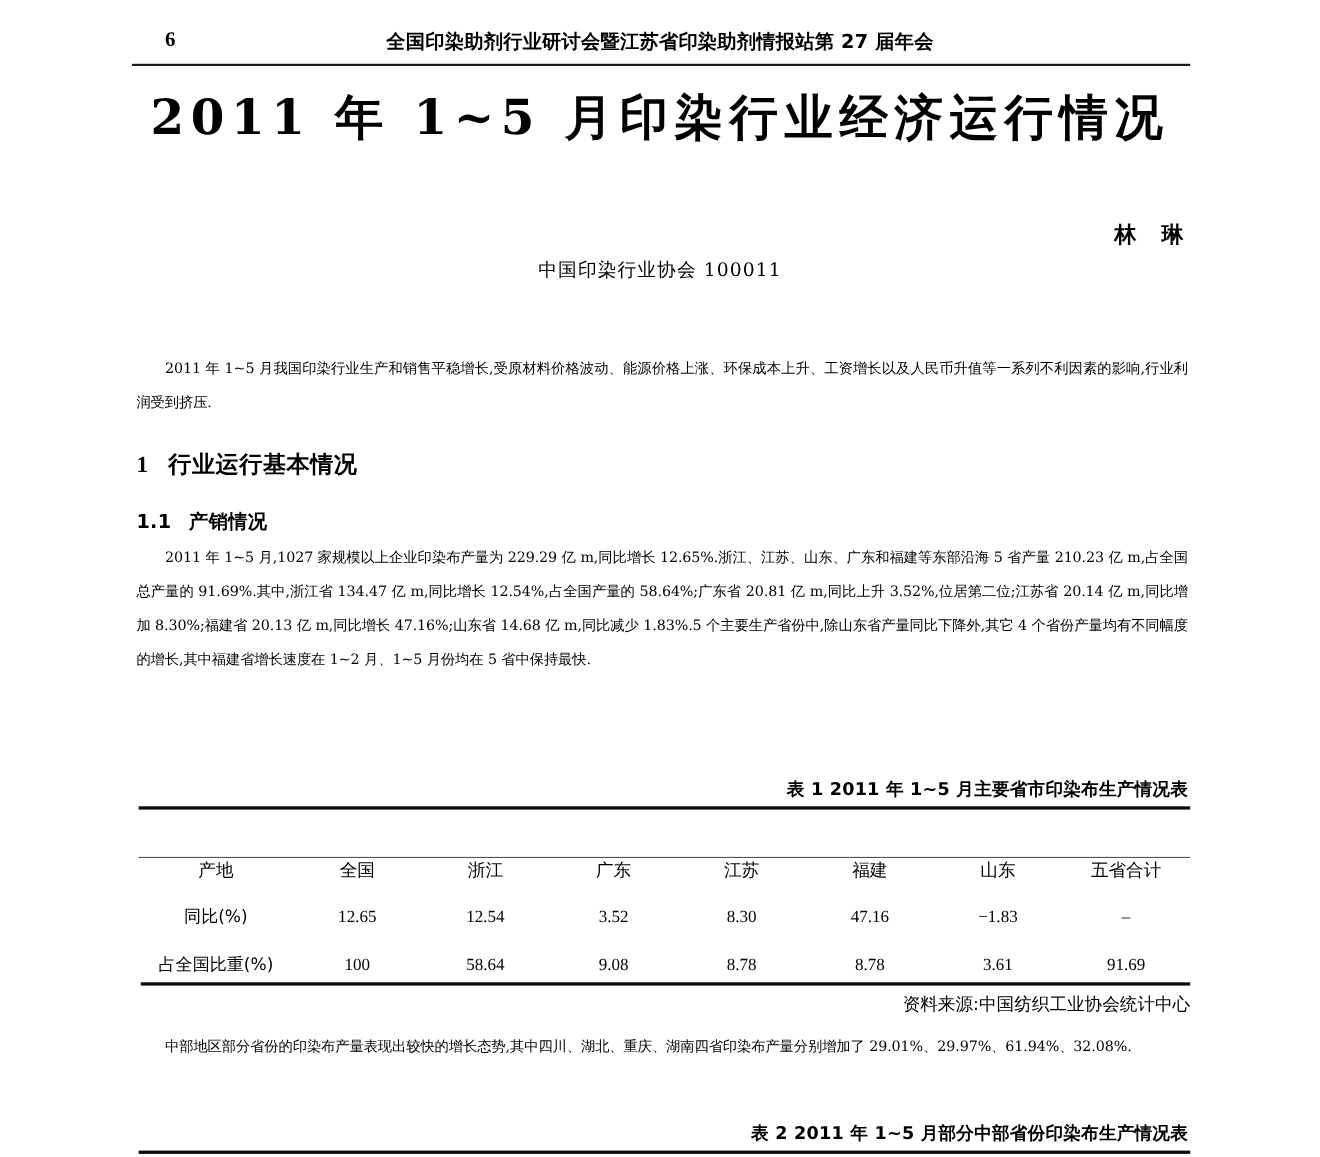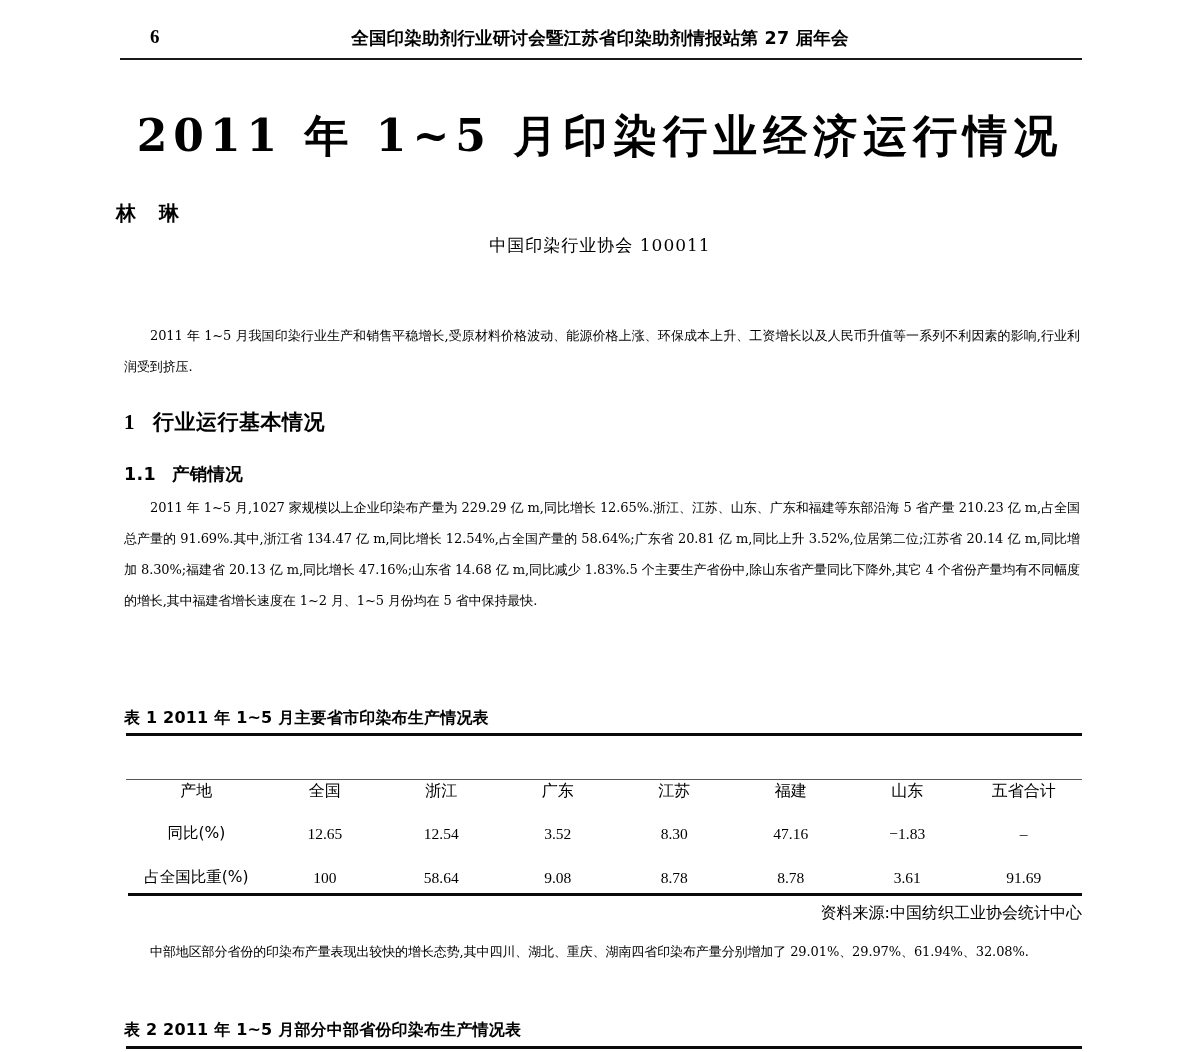--- a/index.html
+++ b/index.html
@@ -65,29 +65,28 @@
     left: 100px;
     top: 80px;
     width: 1000px;
     text-align: center;
     font-size: 44px;
     font-weight: bold;
     font-family: "DejaVu Serif", serif;
     letter-spacing: 6px;
     line-height: 1.25;
     white-space: nowrap;
-    margin-top: 28px;
   }
 
   .author {
     position: absolute;
-    left: 116px;
+    left: 84px;
     top: 200px;
     width: 1000px;
-    text-align: left;
+    text-align: right;
     font-size: 20px;
     font-weight: bold;
     font-family: "DejaVu Serif", serif;
     letter-spacing: 8px;
   }
   .affiliation {
     position: absolute;
     left: 100px;
     top: 234px;
     width: 1000px;
@@ -141,21 +140,21 @@
     left: 124px;
     top: 492px;
     width: 956px;
   }
 
   
   .table-caption {
     position: absolute;
     width: 956px;
     left: 124px;
-    text-align: left;
+    text-align: right;
     font-size: 16px;
     font-weight: bold;
     font-family: "DejaVu Sans", sans-serif;
     letter-spacing: 0.2px;
   }
   #table1-caption { top: 708px; }
   #table2-caption { top: 1020px; }
 
   .tbl-wrap {
     position: absolute;

